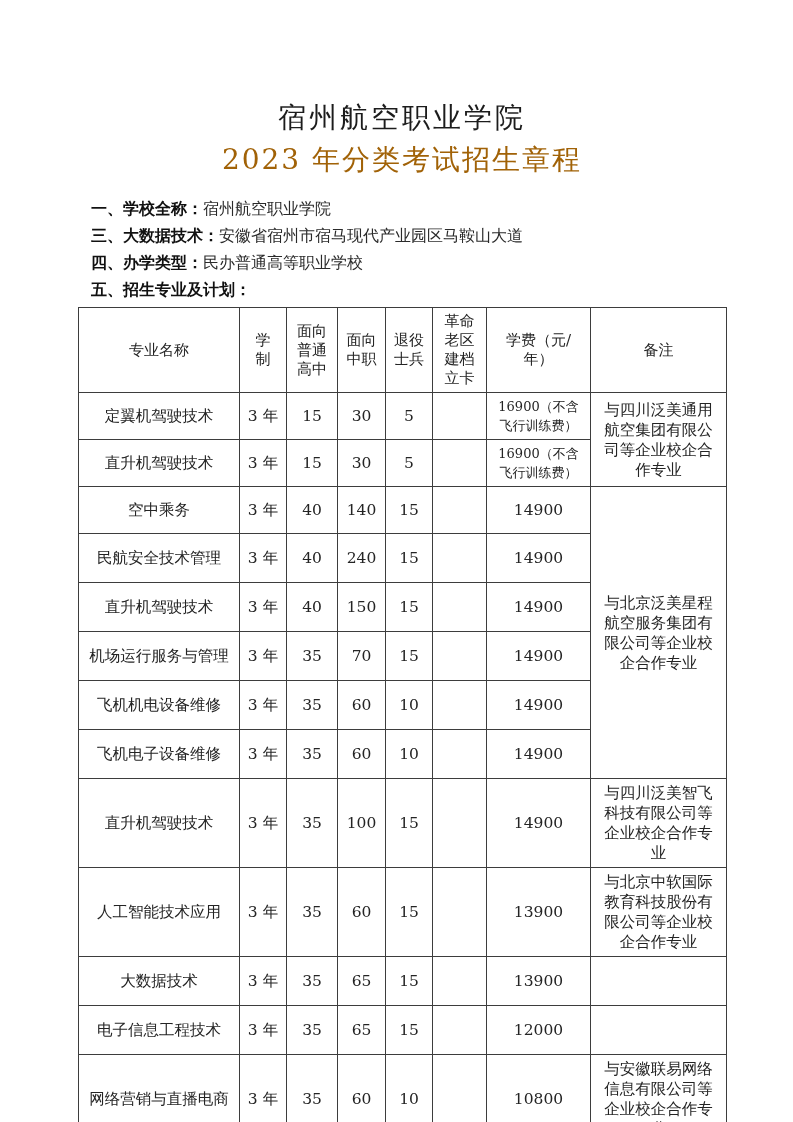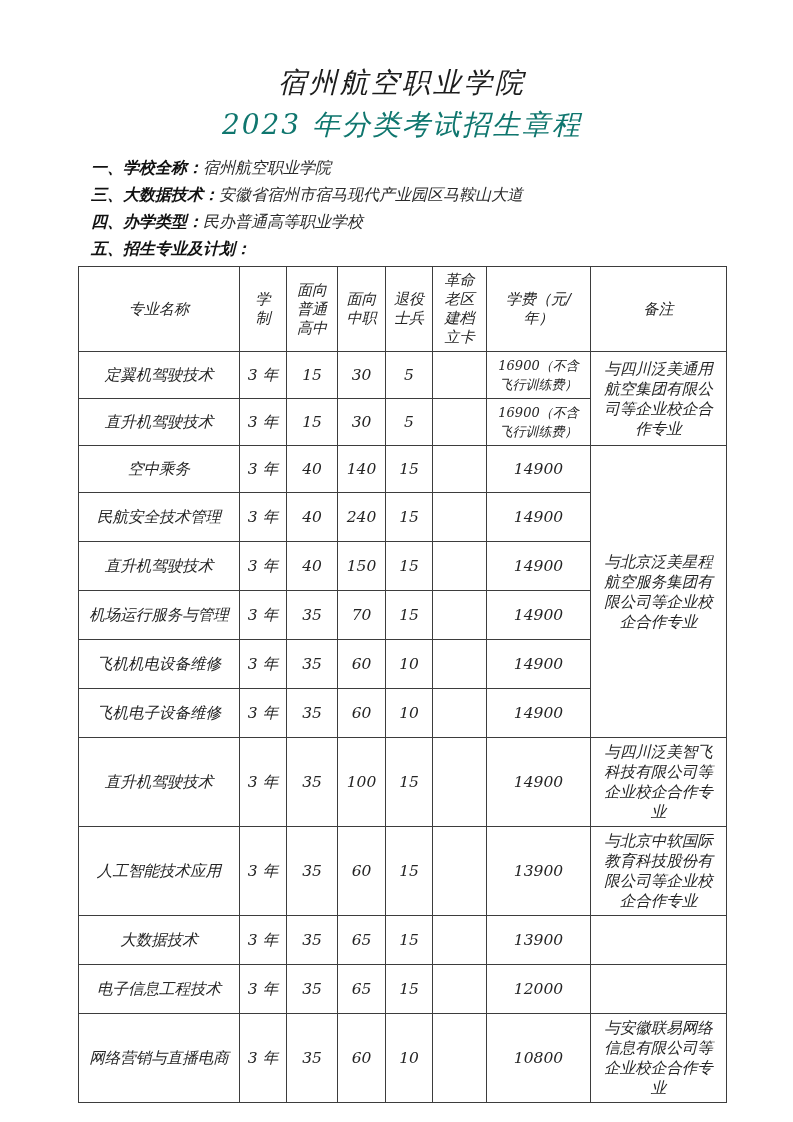--- a/index.html
+++ b/index.html
@@ -6,47 +6,46 @@
     margin: 0;
     padding: 0;
     background: #ffffff;
   }
   .page {
     position: relative;
     width: 735px;
     height: 1122px;
     background: #ffffff;
     box-sizing: border-box;
-    padding: 66px 67px 0 78px;
+    padding: 101px 67px 0 78px;
     font-family: "DejaVu Serif", "Liberation Serif", serif;
     color: #222222;
     overflow: hidden;
-    font-style: italic;
   }
   .title-block {
     text-align: center;
     width: 648px;
   }
   .title-line1 {
     font-size: 28px;
     font-weight: 500;
     letter-spacing: 3px;
     line-height: 34px;
     color: #1c1c1c;
   }
   .title-line2 {
     font-size: 28px;
     font-weight: 500;
     letter-spacing: 2px;
     line-height: 34px;
     margin-top: 8px;
-    color: #0f766e;
+    color: #a16207;
   }
   .info-list {
-    margin: 12px 0 0 13px;
+    margin: 18px 0 0 13px;
   }
   .info-item {
     line-height: 27px;
     font-size: 16px;
     color: #2a2a2a;
     white-space: nowrap;
   }
   .info-item .label {
     font-weight: bold;
     color: #111111;

